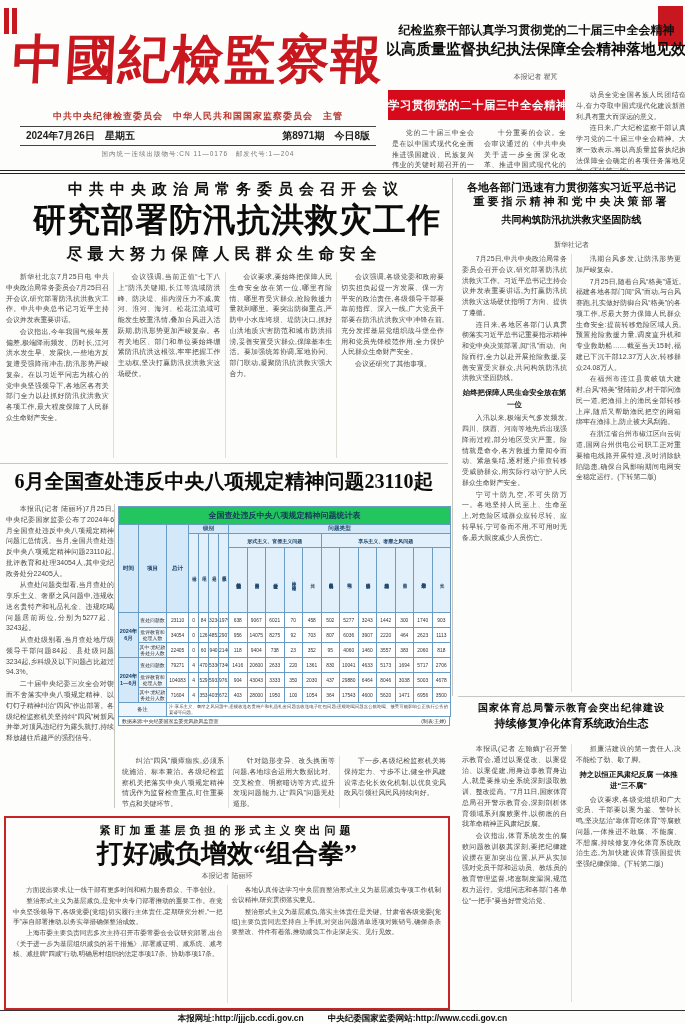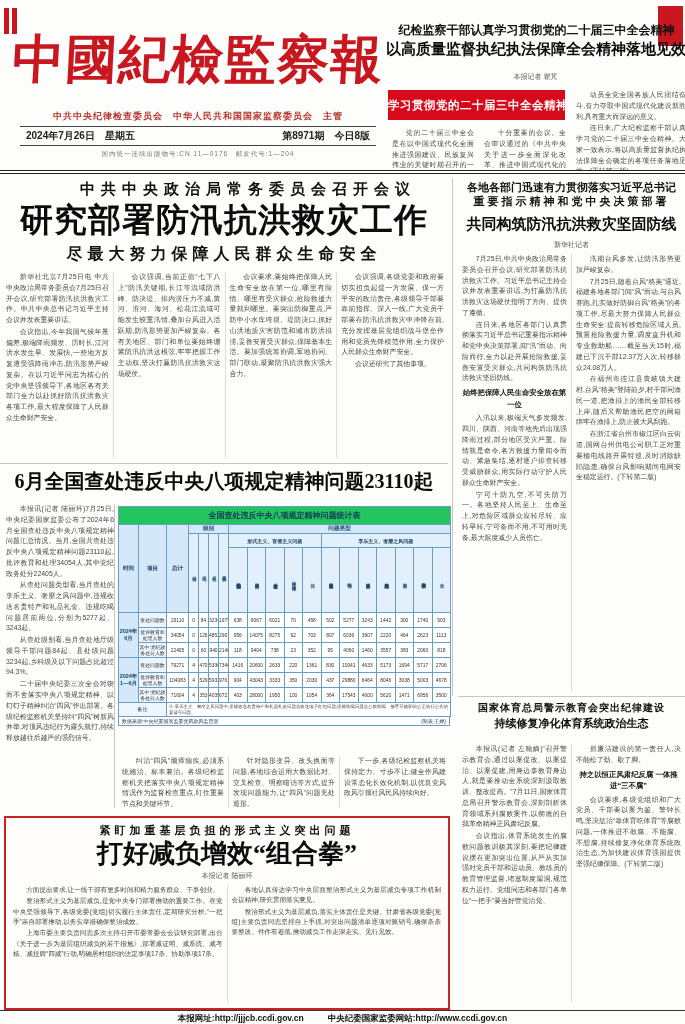--- a/index.html
+++ b/index.html
@@ -89,22 +89,22 @@
       </div>
     <div class="abs col" style="left:572px;top:90px;width:110px;height:80px;border-right:none;">
         <p>动员全党全国各族人民团结奋斗,奋力夺取中国式现代化建设新胜利,具有重大而深远的意义。</p>
         <p>连日来,广大纪检监察干部认真学习党的二十届三中全会精神。大家一致表示,将以高质量监督执纪执法保障全会确定的各项任务落地见效。(下转第三版)</p>
       </div>
   </section>
 
   <div class="abs rule-double" style="left:0;top:170px;width:685px;"></div>
 
   <section>
-    <div class="abs ctr kicker" style="left:16px;top:180px;width:448px;font-size:15px;letter-spacing:6px;padding-left:8px;">中共中央政治局常务委员会召开会议</div>
-    <div class="abs ctr headline" style="left:0;top:198px;width:448px;font-size:33px;letter-spacing:1px;">研究部署防汛抗洪救灾工作</div>
+    <div class="abs ctr kicker" style="left:4px;top:180px;width:448px;font-size:15px;letter-spacing:6px;padding-left:8px;">中共中央政治局常务委员会召开会议</div>
+    <div class="abs ctr headline" style="left:0;top:198px;width:448px;font-size:33px;letter-spacing:1px;padding-left:13px;">研究部署防汛抗洪救灾工作</div>
     <div class="abs ctr kicker" style="left:0;top:244px;width:448px;font-size:16px;letter-spacing:5px;">尽最大努力保障人民群众生命安全</div>
     <div class="abs cols" style="left:2px;top:272px;width:446px;height:186px;">
       <div class="col">
           <p>新华社北京7月25日电 中共中央政治局常务委员会7月25日召开会议,研究部署防汛抗洪救灾工作。中共中央总书记习近平主持会议并发表重要讲话。</p>
           <p>会议指出,今年我国气候年景偏差,极端降雨频发、历时长,江河洪水发生早、发展快,一些地方反复遭受强降雨冲击,防汛形势严峻复杂。在以习近平同志为核心的党中央坚强领导下,各地区各有关部门全力以赴抓好防汛抗洪救灾各项工作,最大程度保障了人民群众生命财产安全。</p>
         </div>
       <div class="col">
           <p>会议强调,当前正值“七下八上”防汛关键期,长江等流域防洪峰、防决堤、排内涝压力不减,黄河、淮河、海河、松花江流域可能发生较重汛情,叠加台风进入活跃期,防汛形势更加严峻复杂。各有关地区、部门和单位要始终绷紧防汛抗洪这根弦,牢牢把握工作主动权,坚决打赢防汛抗洪救灾这场硬仗。</p>
         </div>
       <div class="col">
@@ -115,21 +115,21 @@
           <p>会议还研究了其他事项。</p>
         </div>
     </div>
   </section>
 
   <div class="abs vrule" style="left:452px;top:178px;height:518px;"></div>
 
   <section>
     <div class="abs ctr kicker" style="left:458px;top:180px;width:227px;font-size:11px;">各地各部门迅速有力贯彻落实习近平总书记</div>
     <div class="abs ctr kicker" style="left:458px;top:194px;width:227px;font-size:11px;letter-spacing:3px;">重要指示精神和党中央决策部署</div>
-    <div class="abs ctr headline" style="left:458px;top:212px;width:227px;font-size:15px;line-height:1.6;">共同构筑防汛抗洪救灾坚固防线</div>
+    <div class="abs ctr headline" style="left:458px;top:212px;width:227px;font-size:10px;line-height:1.6;">共同构筑防汛抗洪救灾坚固防线</div>
     <div class="abs ctr byline" style="left:458px;top:240px;width:227px;">新华社记者</div>
     <div class="abs cols" style="left:458px;top:254px;width:227px;height:438px;">
       <div class="col">
           <p>7月25日,中共中央政治局常务委员会召开会议,研究部署防汛抗洪救灾工作。习近平总书记主持会议并发表重要讲话,为打赢防汛抗洪救灾这场硬仗指明了方向、提供了遵循。</p>
           <p>连日来,各地区各部门认真贯彻落实习近平总书记重要指示精神和党中央决策部署,闻“汛”而动、向险而行,全力以赴开展抢险救援,妥善安置受灾群众,共同构筑防汛抗洪救灾坚固防线。</p>
           <p class="sub">始终把保障人民生命安全放在第一位</p>
           <p>入汛以来,极端天气多发频发,四川、陕西、河南等地先后出现强降雨过程,部分地区受灾严重。险情就是命令,各方救援力量闻令而动、紧急集结,逐村逐户排查转移受威胁群众,用实际行动守护人民群众生命财产安全。</p>
           <p>宁可十防九空,不可失防万一。各地坚持人民至上、生命至上,对危险区域群众应转尽转、应转早转,宁可备而不用,不可用时无备,最大限度减少人员伤亡。</p>
         </div>
       <div class="col">

